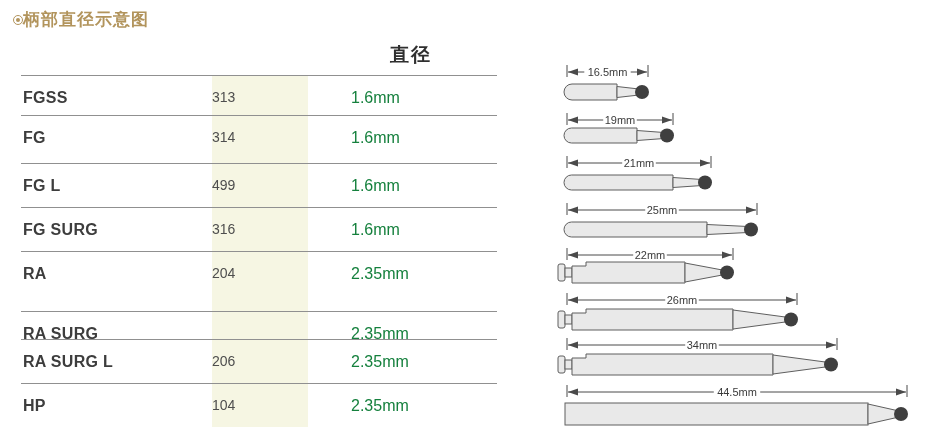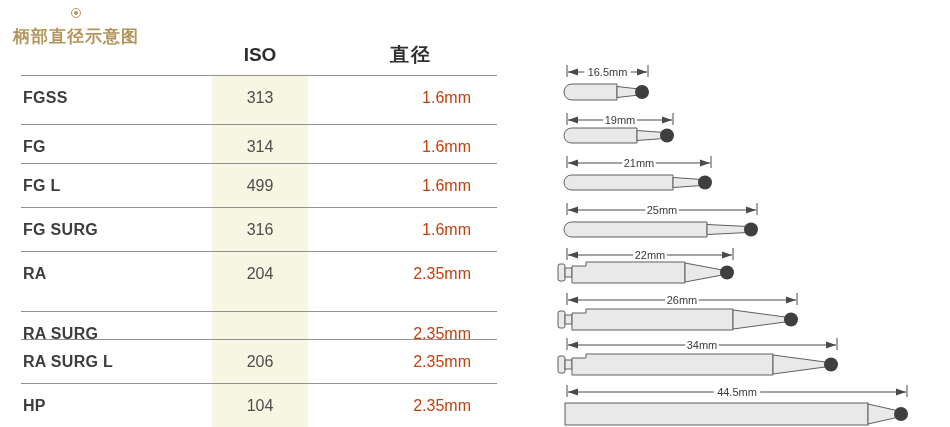--- a/index.html
+++ b/index.html
@@ -1,66 +1,65 @@
 <!DOCTYPE html>
 <html><head>
 <meta charset="utf-8">
 <style>
   html,body{margin:0;padding:0;background:#fff;}
   .canvas{
     position:relative;width:950px;height:427px;background:#ffffff;overflow:hidden;
     font-family:"Liberation Sans","DejaVu Sans",sans-serif;
   }
   
-  .title{position:absolute;left:13px;top:8px;display:flex;align-items:center;gap:7px;flex-direction:column;}
+  .title{position:absolute;left:13px;top:8px;display:flex;align-items:center;}
   .bullet{
     width:10px;height:10px;border:1.5px solid #b2945c;border-radius:50%;
     position:relative;display:inline-block;box-sizing:border-box;
   }
   .bullet::after{
     content:"";position:absolute;left:50%;top:50%;width:4px;height:4px;margin:-2px 0 0 -2px;
     background:#b2945c;border-radius:50%;
   }
   .title-text{font-size:17px;font-weight:600;color:#b2945c;letter-spacing:1px;}
   
   .spec-table{position:absolute;left:21px;top:0;width:476px;height:427px;}
   .iso-band{position:absolute;left:191px;top:75px;width:96px;height:352px;background:#f6f6e3;}
   .th{position:absolute;top:40px;height:30px;line-height:30px;font-size:19px;font-weight:bold;color:#2f2f2f;text-align:center;}
   .th-iso{left:191px;width:96px;}
   .th-dia{left:330px;width:120px;letter-spacing:2px;}
   .rows{position:absolute;left:0;top:0;width:476px;height:427px;}
   .row{position:absolute;left:0;width:476px;height:44px;border-top:1px solid #909090;box-sizing:border-box;}
   .cell-name{position:absolute;left:2px;top:0;height:43px;line-height:43px;font-size:16px;font-weight:bold;color:#3d3d3d;letter-spacing:.3px;}
-  .cell-iso{position:absolute;left:191px;width:96px;top:0;height:43px;line-height:43px;font-size:16px;color:#4e4e4e;text-align:center;}
-  .cell-dia{position:absolute;left:330px;width:120px;top:0;height:43px;line-height:43px;font-size:16px;color:#c2410c;text-align:right;}
+  .cell-iso{position:absolute;left:191px;width:96px;top:0;height:43px;line-height:43px;font-size:14px;color:#4e4e4e;text-align:left;}
+  .cell-dia{position:absolute;left:330px;width:120px;top:0;height:43px;line-height:43px;font-size:16px;color:#15803d;text-align:left;}
   
   .diagrams-svg{position:absolute;left:0;top:0;width:950px;height:427px;}
   .dim-label{font-family:"Liberation Sans","DejaVu Sans",sans-serif;font-size:11px;fill:#3a3a3a;}
 </style>
 </head>
 <body>
 
 <div class="canvas">
 
   <div class="title">
     <span class="bullet"></span>
     <span class="title-text">柄部直径示意图</span>
   </div>
 
   <div class="spec-table">
     <div class="iso-band"></div>
-    <div class="th th-iso">ISO</div>
     <div class="th th-dia">直径</div>
     <div class="rows" id="rows">
         <div class="row" style="top: 75px;">
           <span class="cell-name">FGSS</span>
           <span class="cell-iso">313</span>
           <span class="cell-dia">1.6mm</span>
         </div>
-        <div class="row" style="top: 124px;">
+        <div class="row" style="top: 115px;">
           <span class="cell-name">FG</span>
           <span class="cell-iso">314</span>
           <span class="cell-dia">1.6mm</span>
         </div>
         <div class="row" style="top: 163px;">
           <span class="cell-name">FG L</span>
           <span class="cell-iso">499</span>
           <span class="cell-dia">1.6mm</span>
         </div>
         <div class="row" style="top: 207px;">

